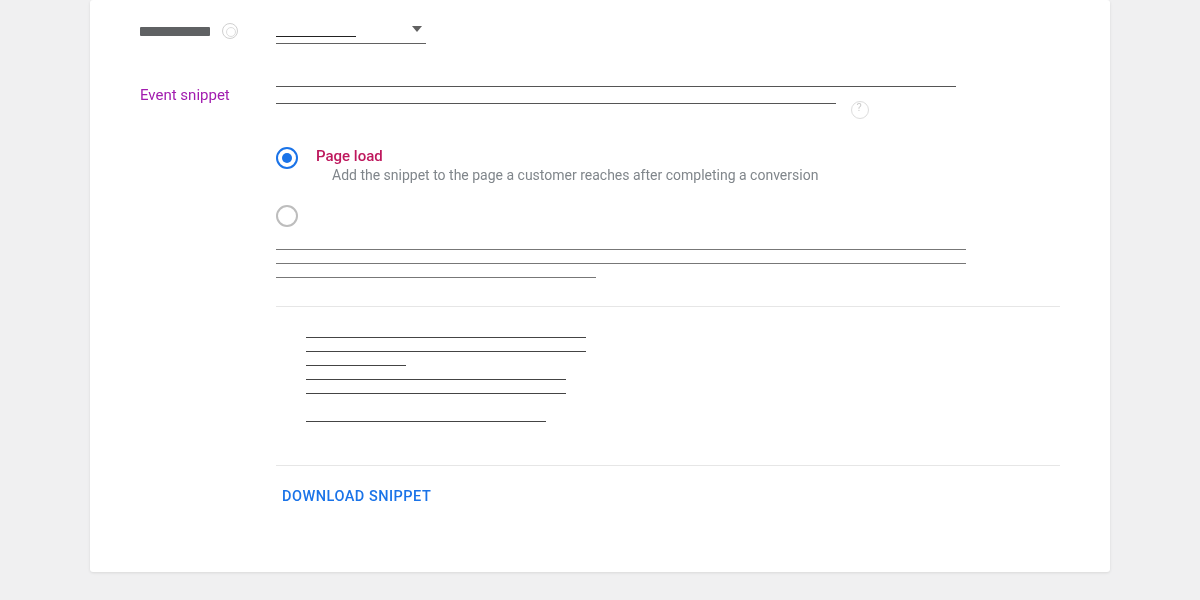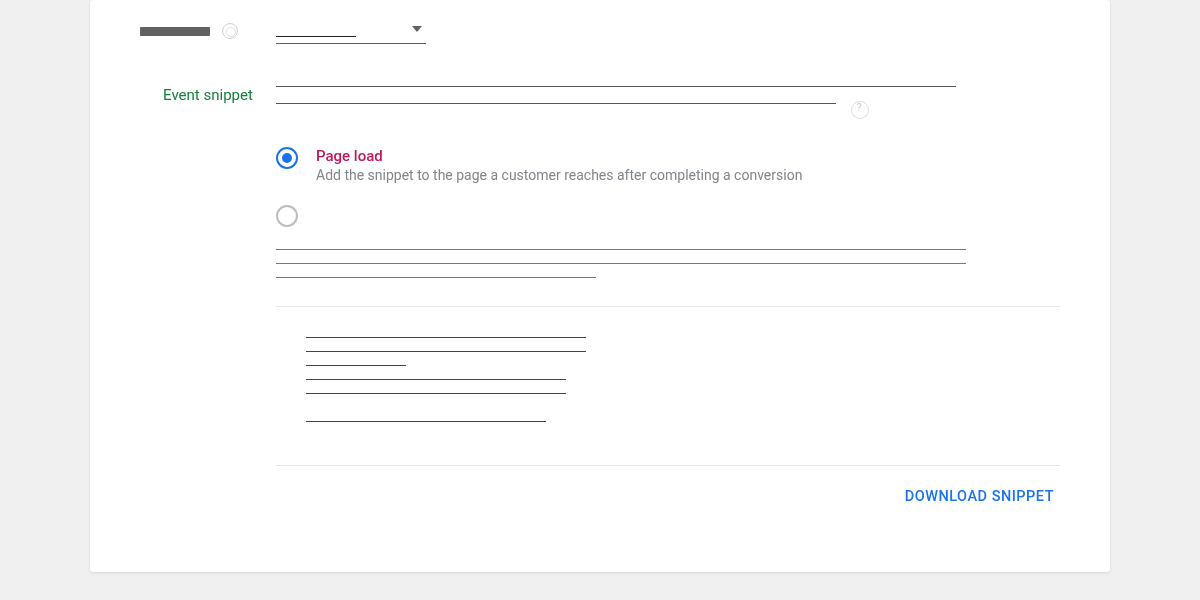--- a/index.html
+++ b/index.html
@@ -45,21 +45,21 @@
   .select-line { height:1px; background:#222; width: 80px; margin-top:12px; }
   .dropdown-caret {
     position:absolute; right:4px; top:8px;
     width:0; height:0; border-left:5px solid transparent;
     border-right:5px solid transparent; border-top:6px solid #616161;
   }
 
   
   .section { display:flex; }
   .label-col {
-    width: 136px; font-size: 15px; color:#15803d; padding-top: 0; text-align: center;
+    width: 136px; font-size: 15px; color:#a21caf; padding-top: 0;
   }
   .content-col { flex: 1; }
 
   .redacted-long {
     height: 1px; background:#555; margin-bottom: 14px;
   }
   .r1 { width: 680px; }
   .r2 { width: 560px; display:inline-block; vertical-align:middle; }
   .info-circle {
     display:inline-block; vertical-align:middle;
@@ -79,21 +79,21 @@
     border: 2px solid #bdbdbd; flex-shrink:0; margin-right: 18px;
     position:relative;
   }
   .radio-outer.selected { border-color:#1a73e8; }
   .radio-outer.selected::after{
     content:""; position:absolute; left:4px; top:4px; width:10px; height:10px;
     border-radius:50%; background:#1a73e8;
   }
   .radio-label { }
   .radio-title { font-size:15px; font-weight:500; color:#be185d; }
-  .radio-desc  { font-size:14px; color:#80868b; margin-top:2px; }
+  .radio-desc  { font-size:14px; color:#80868b; margin-top:2px;margin-left:16px; }
 
   
   .para { margin-top: 18px; }
   .para .line {
     height:1px; background:#777; margin-bottom: 13px;
   }
   .para .l1 { width: 690px; }
   .para .l2 { width: 690px; }
   .para .l3 { width: 320px; }
 
@@ -108,21 +108,21 @@
   }
   .c1{width:280px}.c2{width:280px}.c3{width:100px}
   .c4{width:260px}.c5{width:260px}
   .cgap{height:14px}
   .c6{width:240px}
 
   
   .footer {
     border-top:1px solid #e6e6e6;
     padding-top: 18px;
-    text-align: right;
+    text-align: left;
   }
   .download-btn {
     display:inline-block;
     font-size: 14.5px; font-weight:500; letter-spacing: .5px;
     color:#1a73e8; cursor:pointer;
     padding: 4px 6px;
   }
 </style>
 </head>
 <body>

